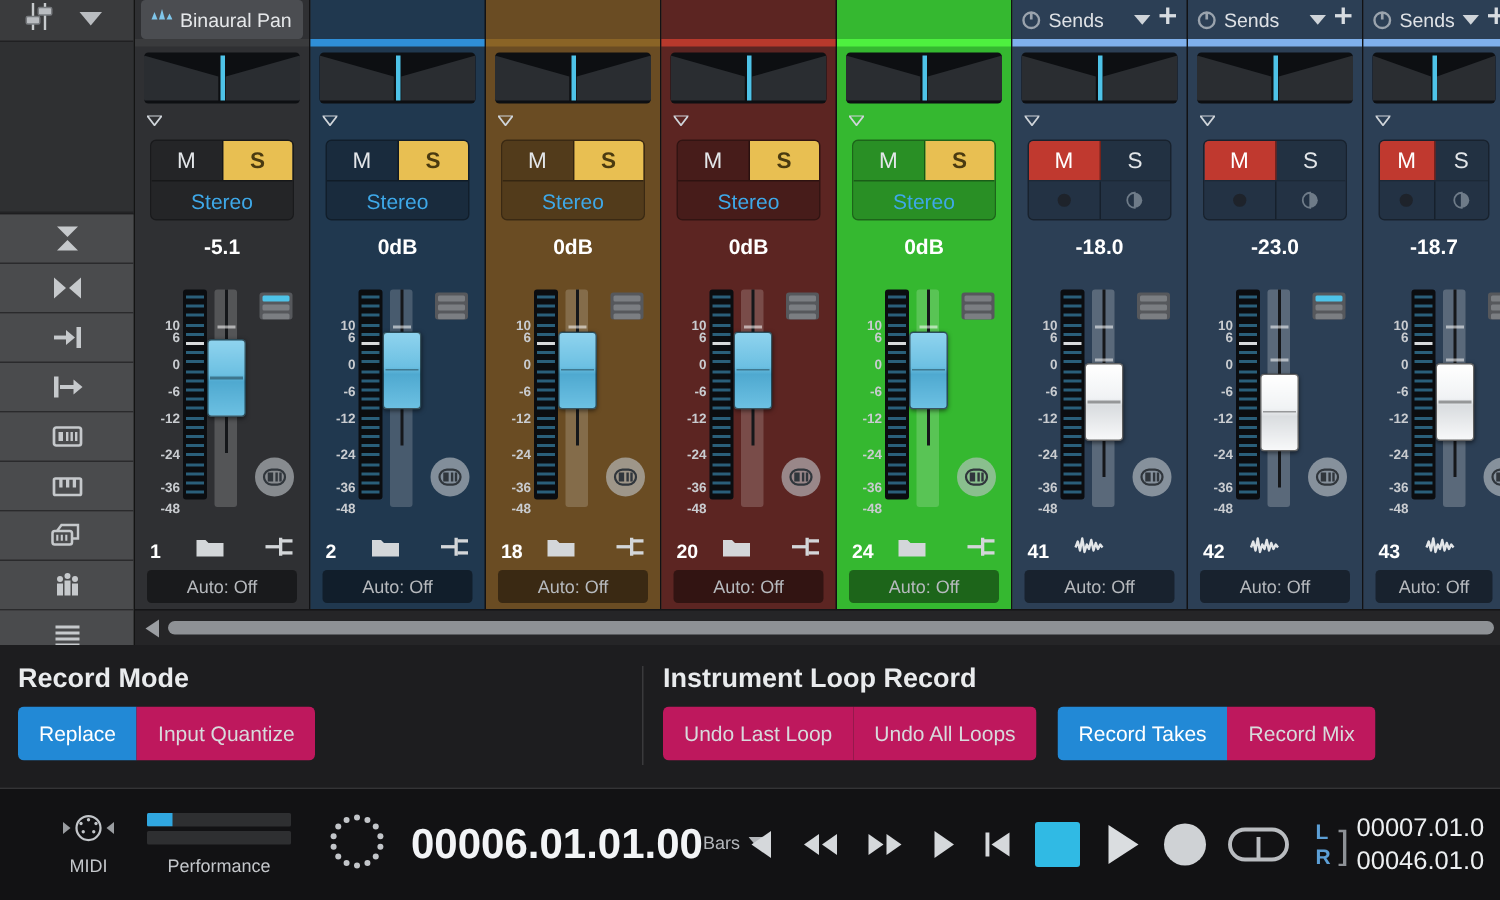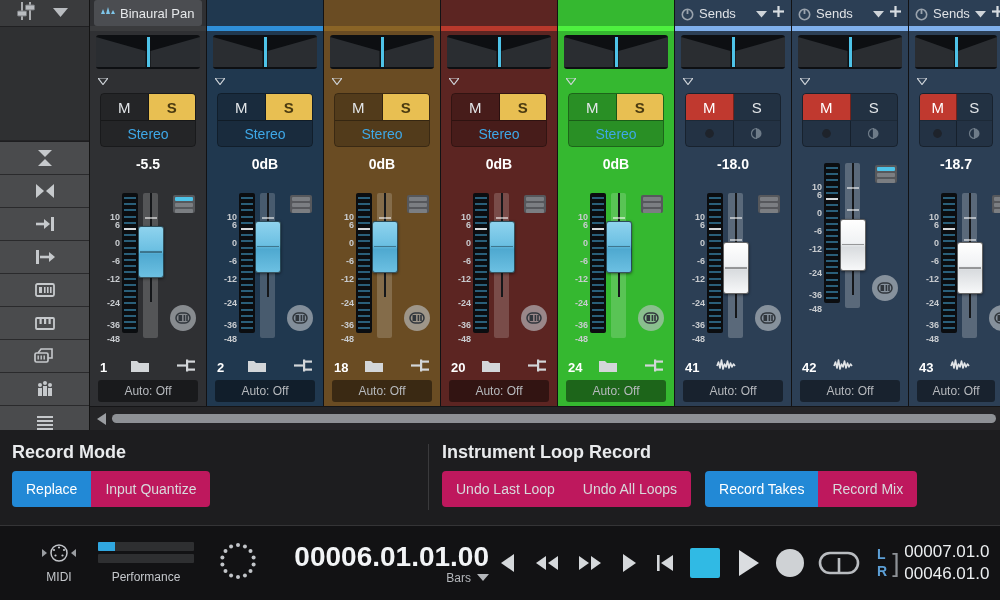--- a/index.html
+++ b/index.html
@@ -104,21 +104,21 @@
      border-top:1px solid #343436; display:flex; align-items:center; }
   .tgap { width:28px; }
   .midiB { width:62px; display:flex; flex-direction:column; align-items:center; gap:3px; }
   .midiB .cap { font-size:12px; color:#c4c7cb; }
   .perf { width:112px; display:flex; flex-direction:column; align-items:center; gap:4px; }
   .perfBars { width:96px; }
   .perfBars .pb { height:9px; background:#2e2f31; border-radius:1px; margin-bottom:3px; position:relative; overflow:hidden; }
   .perfBars .pb i { position:absolute; left:0; top:0; height:100%; background:#30a7e0; }
   .perf .cap { font-size:12px; color:#c4c7cb; }
   .metro { width:72px; display:flex; align-items:center; justify-content:center; }
-  .timeBox { width:215px; display:flex; flex-direction:column; align-items:flex-end; }
+  .timeBox { width:215px; display:flex; flex-direction:row; align-items:center; }
   .timeBig { font-size:28px; font-weight:700; color:#f2f4f6; letter-spacing:0px; }
   .timeSub { font-size:12px; color:#b4b7bb; display:flex; align-items:center; gap:6px; margin-top:-2px; }
   .tbtns { display:flex; align-items:center; gap:13px; padding-left:8px; }
   .tbtn { display:flex; align-items:center; justify-content:center; }
   .stopSq { width:30px; height:30px; background:#30bae4; border-radius:2px; }
   .recDot { width:28px; height:28px; background:#cfd2d5; border-radius:50%; }
   .lrBox { display:flex; align-items:center; gap:5px; margin-left:16px; }
   .lrCol { display:flex; flex-direction:column; font-size:14px; font-weight:700; color:#5c9fd6; line-height:1.25; }
   .lrBrk { font-size:26px; color:#8d9196; line-height:.95; font-weight:300; }
   .lrVals { display:flex; flex-direction:column; font-size:17px; color:#eceff1; line-height:1.3;
@@ -250,21 +250,21 @@
       <span class="car"></span>
     </div>
     <div class="msbox">
       <div class="msrow">
         <div class="msbtn m" style="background:rgba(0,0,0,0.22);color:#e3e6e9;">M</div>
         <div class="msbtn" style="background:#e8bf52;color:#4a3a10;font-weight:700;">S</div>
       </div>
 
       <div class="stereo" style="background:rgba(0,0,0,0.22)">Stereo</div>
     </div>
-    <div class="volval">-5.5</div>
+    <div class="volval">-5.1</div>
     <div class="faderArea">
       <div class="scaleNums">
               <div style="top:18px">10</div>
               <div style="top:26px">6</div>
               <div style="top:44px">0</div>
               <div style="top:62px">-6</div>
               <div style="top:80px">-12</div>
               <div style="top:104px">-24</div>
               <div style="top:126px">-36</div>
               <div style="top:140px">-48</div>
@@ -877,20 +877,21 @@
               </div>
       <div class="ioBtn" style="background:rgba(0,0,0,0.2)">
         <svg width="13" height="13" viewBox="0 0 13 13">
                   <path d="M6.5 1.5 A5 5 0 0 1 6.5 11.5 Z" fill="#6e7b88"></path>
                   <path d="M6.5 1.5 A5 5 0 0 0 6.5 11.5 Z" fill="none" stroke="#6e7b88" stroke-width="1.2"></path>
                 </svg>
               </div>
     </div>
 
     </div>
+    <div class="volval">-23.0</div>
     <div class="faderArea">
       <div class="scaleNums">
               <div style="top:18px">10</div>
               <div style="top:26px">6</div>
               <div style="top:44px">0</div>
               <div style="top:62px">-6</div>
               <div style="top:80px">-12</div>
               <div style="top:104px">-24</div>
               <div style="top:126px">-36</div>
               <div style="top:140px">-48</div>

